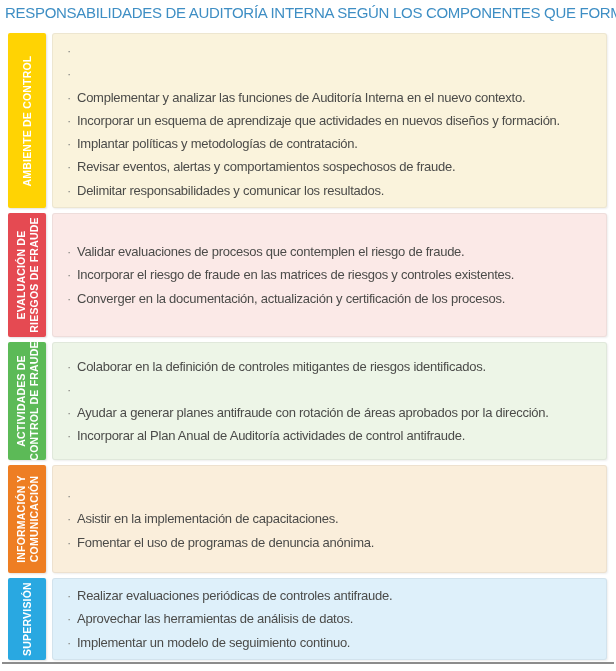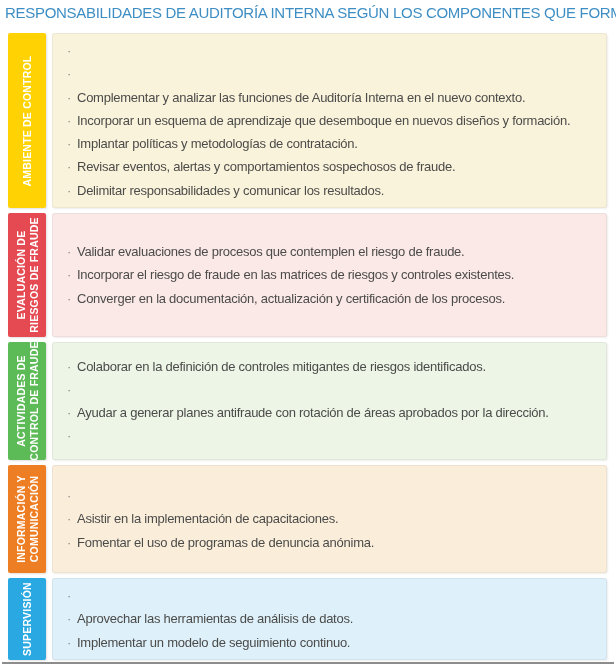--- a/index.html
+++ b/index.html
@@ -78,21 +78,21 @@
             </li>
             <li class="item">
               <span class="bullet">·</span>
             </li>
             <li class="item">
               <span class="bullet">·</span>
               <span>Complementar y analizar las funciones de Auditoría Interna en el nuevo contexto.</span>
             </li>
             <li class="item">
               <span class="bullet">·</span>
-              <span>Incorporar un esquema de aprendizaje que desemboque en nuevos diseños y formación.</span>
+              <span>Incorporar un esquema de aprendizaje que actividades en nuevos diseños y formación.</span>
             </li>
             <li class="item">
               <span class="bullet">·</span>
               <span>Implantar políticas y metodologías de contratación.</span>
             </li>
             <li class="item">
               <span class="bullet">·</span>
               <span>Revisar eventos, alertas y comportamientos sospechosos de fraude.</span>
             </li>
             <li class="item">
@@ -141,20 +141,21 @@
             </li>
             <li class="item">
               <span class="bullet">·</span>
             </li>
             <li class="item">
               <span class="bullet">·</span>
               <span>Ayudar a generar planes antifraude con rotación de áreas aprobados por la dirección.</span>
             </li>
             <li class="item">
               <span class="bullet">·</span>
+              <span>Incorporar al Plan Anual de Auditoría actividades de control antifraude.</span>
             </li>
           </ul>
     </div>
   </div>
       <div class="section" style="height: 108px;">
     <div class="tab" style="background: rgb(238, 126, 35);">
       <div class="tab-label">
             <div>INFORMACIÓN Y</div>
             <div>COMUNICACIÓN</div>
           </div>
@@ -178,20 +179,21 @@
       <div class="section" style="height: 82px;">
     <div class="tab" style="background: rgb(41, 168, 225);">
       <div class="tab-label">
             <div>SUPERVISIÓN</div>
           </div>
     </div>
     <div class="panel" style="background: rgb(222, 240, 250);">
       <ul class="item-list">
             <li class="item">
               <span class="bullet">·</span>
+              <span>Realizar evaluaciones periódicas de controles antifraude.</span>
             </li>
             <li class="item">
               <span class="bullet">·</span>
               <span>Aprovechar las herramientas de análisis de datos.</span>
             </li>
             <li class="item">
               <span class="bullet">·</span>
               <span>Implementar un modelo de seguimiento continuo.</span>
             </li>
           </ul>

